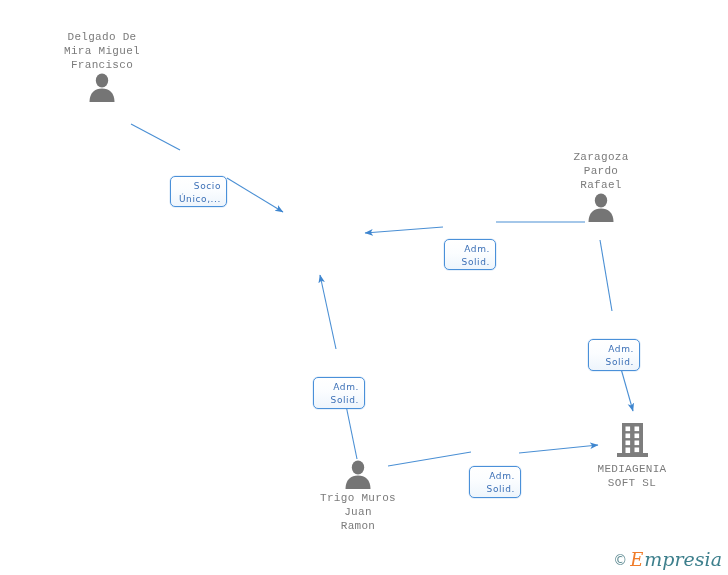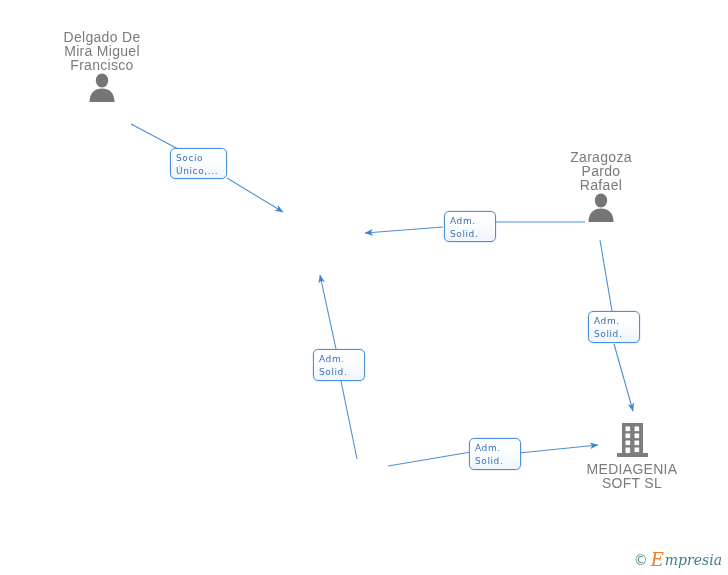--- a/index.html
+++ b/index.html
@@ -26,26 +26,26 @@
     height: 575px;
   }
 
   
   .node {
     position: absolute;
     text-align: center;
     width: 120px;
   }
   .node-label {
-    font-size: 14px;
+    font-size: 11px;
     line-height: 14px;
     color: #7b7b7b;
     letter-spacing: 0.3px;
     white-space: pre-line;
-    font-family: Liberation Sans, sans-serif;
+    font-family: Liberation Mono, monospace;
   }
   .node-label.company {
     font-weight: bold;
     color: #6f6f6f;
     letter-spacing: 0px;
   }
   .node-icon {
     display: block;
     margin: 0 auto;
   }
@@ -58,25 +58,26 @@
   .rel-box {
     position: absolute;
     border: 1px solid #4a90d9;
     border-radius: 5px;
     background: linear-gradient(to bottom, #ffffff 0%, #fbfdff 45%, #eef5fc 100%);
     box-shadow: 0 0 0 0.5px rgba(74,144,217,0.25);
     color: #3b6fb6;
     font-size: 9px;
     line-height: 13px;
     font-family: "DejaVu Sans", sans-serif;
-    text-align: left;
+    text-align: right;
     padding: 3px 5px 6px 5px;
     box-sizing: border-box;
     white-space: pre-line;
     letter-spacing: 0.6px;
+    margin-top: 28px;
   }
 
   
   #watermark {
     position: absolute;
     right: 6px;
     bottom: 6px;
     display: flex;
     align-items: center;
     gap: 3px;
@@ -88,21 +89,21 @@
     font-family: "DejaVu Sans", sans-serif;
   }
   .wm-e {
     font-size: 18px;
     color: #f07c2a;
     font-style: italic;
     font-family: "DejaVu Serif", serif;
     line-height: 1;
   }
   .wm-rest {
-    font-size: 14px;
+    font-size: 19px;
     color: #3d7f8c;
     font-style: italic;
     font-family: "DejaVu Serif", serif;
     line-height: 1;
     margin-left: -2px;
   }
 </style>
 </head>
 <body>
 
@@ -173,20 +174,31 @@
 Pardo
 Rafael</div>
     <span class="icon-wrap">
       <svg class="node-icon" width="34" height="30" viewBox="0 0 34 30" xmlns="http://www.w3.org/2000/svg">
         <ellipse cx="17" cy="8.5" rx="6.2" ry="7" fill="#757575"></ellipse>
         <path d="M4.5 30 C4.5 20.5 10 16.5 17 16.5 C24 16.5 29.5 20.5 29.5 30 Z" fill="#757575"></path>
       </svg>
     </span>
   </div>
 
+  <div class="node" style="left:298px; top:459px;">
+    <span class="icon-wrap">
+      <svg class="node-icon" width="34" height="30" viewBox="0 0 34 30" xmlns="http://www.w3.org/2000/svg">
+        <ellipse cx="17" cy="8.5" rx="6.2" ry="7" fill="#757575"></ellipse>
+        <path d="M4.5 30 C4.5 20.5 10 16.5 17 16.5 C24 16.5 29.5 20.5 29.5 30 Z" fill="#757575"></path>
+      </svg>
+    </span>
+    <div class="node-label" style="margin-top:2px;">Trigo Muros
+Juan
+Ramon</div>
+  </div>
 
   <div class="rel-box" style="left:170px; top:148px; width:57px; height:31px;">Socio
 Único,...</div>
 
   <div class="rel-box" style="left:444px; top:211px; width:52px; height:31px;">Adm.
 Solid.</div>
 
   <div class="rel-box" style="left:588px; top:311px; width:52px; height:32px;">Adm.
 Solid.</div>
 

